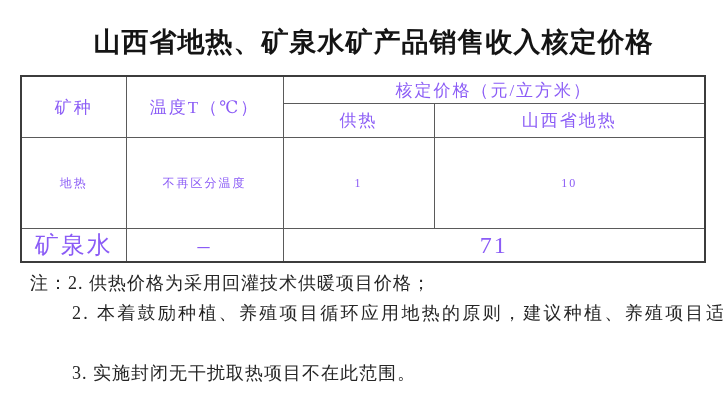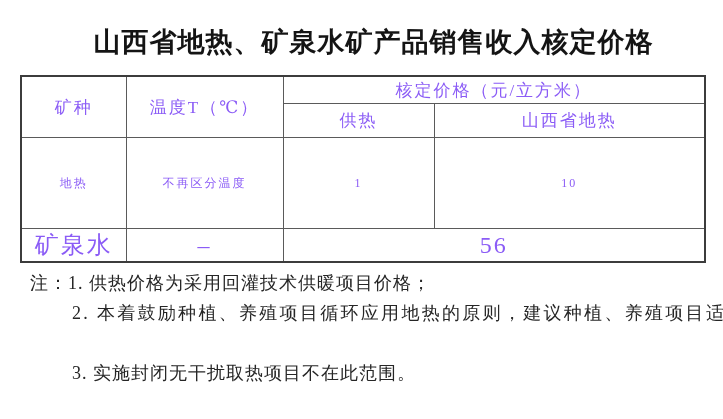--- a/index.html
+++ b/index.html
@@ -98,24 +98,24 @@
       </tr>
       <tr class="row-geothermal">
         <td>地热</td>
         <td>不再区分温度</td>
         <td>1</td>
         <td>10</td>
       </tr>
       <tr class="row-mineral-water">
         <td>矿泉水</td>
         <td>–</td>
-        <td colspan="2">56</td>
+        <td colspan="2">71</td>
       </tr>
     </tbody>
   </table>
 
   <div class="notes">
-    <div class="note-line note-line-1">注：1. 供热价格为采用回灌技术供暖项目价格；</div>
+    <div class="note-line note-line-1">注：2. 供热价格为采用回灌技术供暖项目价格；</div>
     <div class="note-line note-line-2">2. 本着鼓励种植、养殖项目循环应用地热的原则，建议种植、养殖项目适用</div>
     <div class="note-line note-line-4">3. 实施封闭无干扰取热项目不在此范围。</div>
   </div>
 
 </div>
 
 </body></html>

